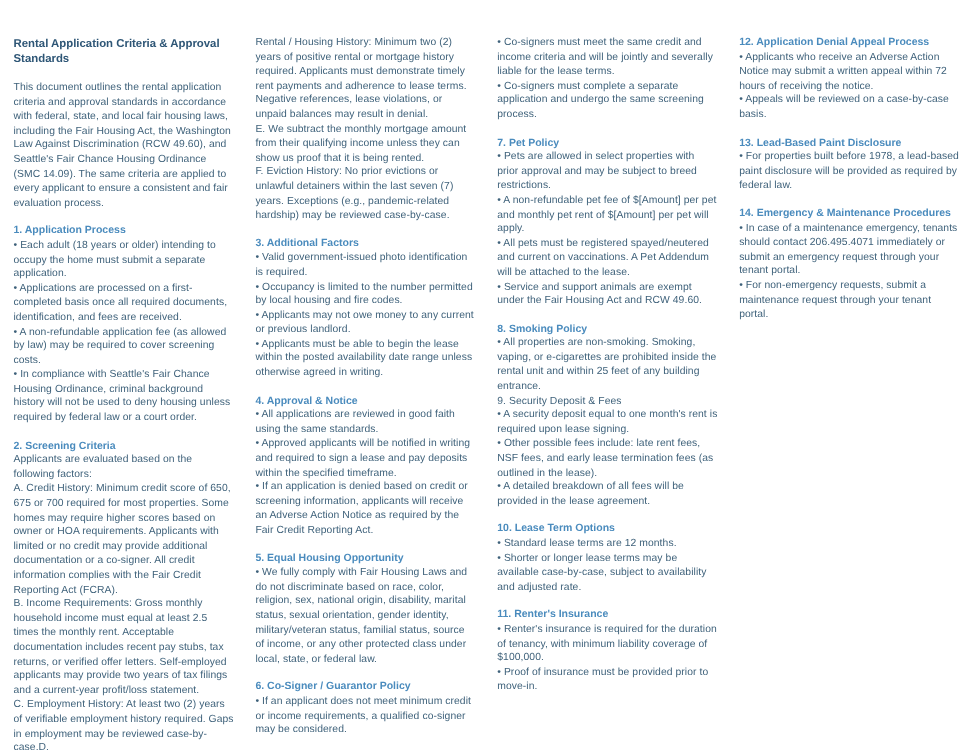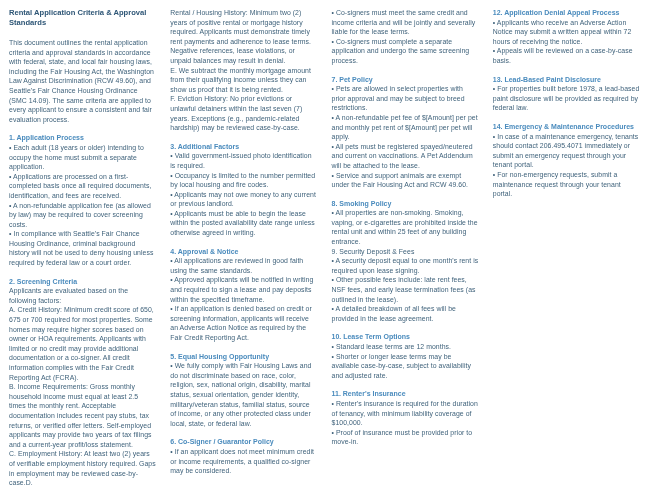--- a/index.html
+++ b/index.html
@@ -10,21 +10,21 @@
   body {
     width: 650px;
     height: 502px;
     overflow: hidden;
     font-family: "Liberation Sans", sans-serif;
   }
   .page {
     box-sizing: border-box;
     width: 650px;
     height: 502px;
-    padding: 8px 10px 10px 9px;
+    padding: 24px 10px 10px 9px;
     background: #ffffff;
   }
   .columns {
     display: grid;
     grid-template-columns: repeat(4, 1fr);
     column-gap: 14px;
     align-items: start;
   }
   .col {
     min-width: 0;

